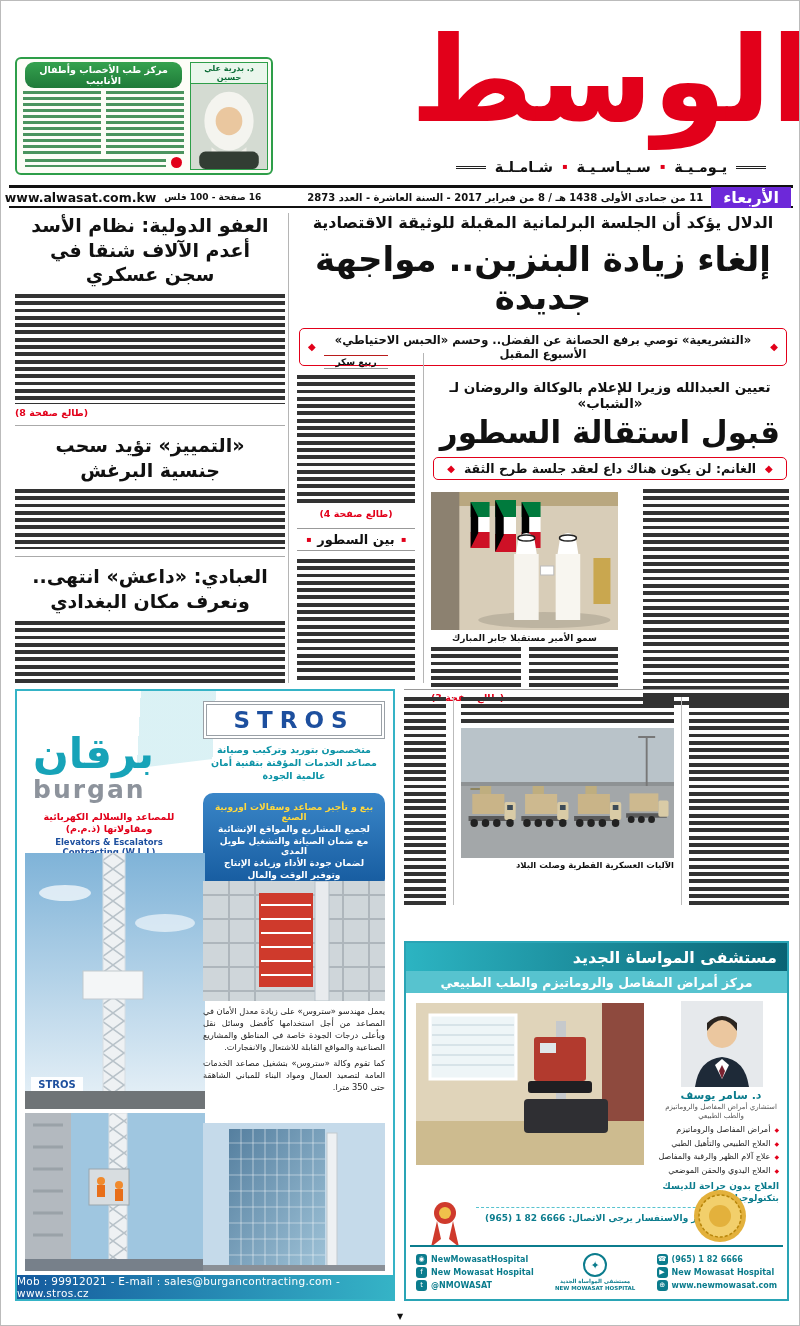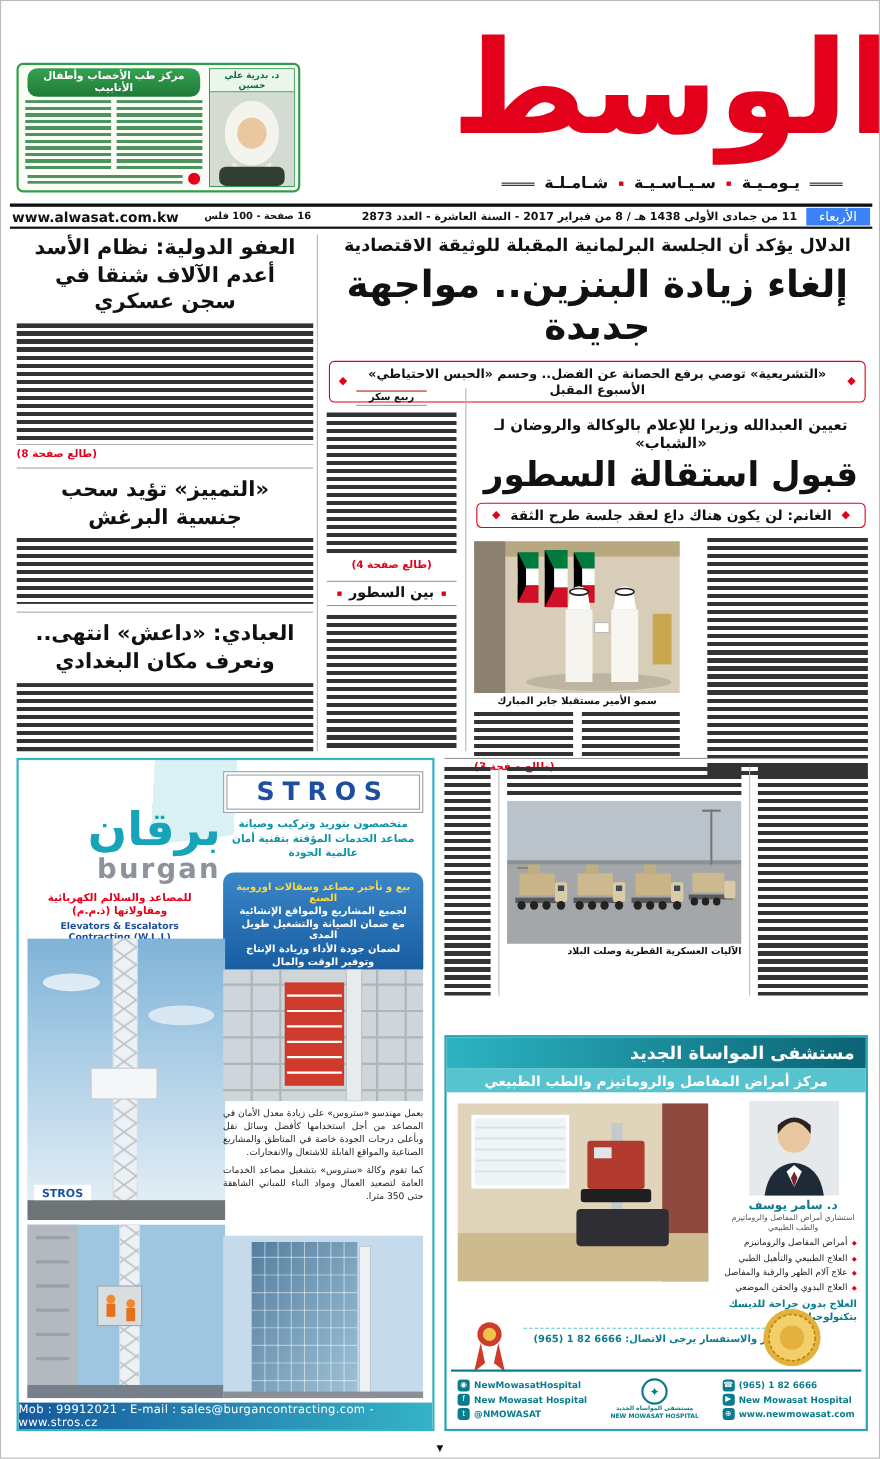--- a/index.html
+++ b/index.html
@@ -24,21 +24,21 @@
         text-align:center;border-radius:9px;padding:2px 3px;margin:0 5px 3px;}
   .mad-cols{flex:1;display:flex;gap:5px;padding:0 3px;}
   .mad-cols .sim{flex:1;}
   .mad-foot{height:15px;display:flex;align-items:center;gap:5px;padding:0 5px;}
   .mad-logo{width:11px;height:11px;border-radius:50%;background:#e2001a;flex:0 0 auto;}
   .mad-foot .sim{flex:1;height:8px;}
   .sim{background-image:repeating-linear-gradient(to bottom,#333 0,#333 3.8px,transparent 3.8px,transparent 7.3px);}
   .sim-green{background-image:repeating-linear-gradient(to bottom,#1f7a38 0,#1f7a38 3px,transparent 3px,transparent 6px);opacity:.8;}
   .datebar{position:absolute;top:184px;left:8px;width:784px;height:23px;border-top:3px solid #111;
         border-bottom:2px solid #111;display:flex;align-items:center;gap:8px;padding:0 2px;box-sizing:border-box;}
-  .daybox{background:#3b82f6;color:#fff;font-weight:normal;font-size:12px;padding:1px 12px;}
+  .daybox{background:#6d28d9;color:#fff;font-weight:bold;font-size:16px;padding:1px 12px;}
   .dateline{font-size:10px;font-weight:bold;white-space:nowrap;}
   .pp{font-size:9px;font-weight:bold;margin-right:38px;white-space:nowrap;}
   .site{margin-right:auto;font-weight:bold;font-size:12.5px;direction:ltr;}
   
   .vline{position:absolute;border-left:1px solid #b5b5b5;width:0;}
   .hr{border-top:1px solid #aaa;margin:7px 0;}
   .jump{color:#e2001a;font-size:9.5px;font-weight:bold;text-align:left;margin-top:3px;}
   .jump.center{text-align:center;}
   .caption{font-size:9px;font-weight:bold;text-align:center;margin:3px 0 4px;}
   .caption.right{text-align:right;font-size:8.5px;margin-top:2px;}
@@ -79,21 +79,21 @@
   .burgan{position:absolute;top:688px;left:14px;width:380px;height:612px;border:2px solid #35b3c6;
         box-sizing:border-box;background:#fff;overflow:hidden;}
   .swoosh{position:absolute;top:-18px;left:-70px;width:460px;height:90px;
         background:linear-gradient(100deg,transparent 42%,rgba(53,179,198,.18) 42%,rgba(53,179,198,.18) 58%,transparent 58%);
         transform:rotate(-7deg);}
   .stros-box{position:absolute;top:10px;right:8px;width:182px;height:38px;border:4px double #9aa0a6;
         display:flex;align-items:center;justify-content:center;color:#1d4f9e;font-weight:900;font-size:23px;
         letter-spacing:7px;direction:ltr;background:#fff;box-sizing:border-box;}
   .stros-tag{position:absolute;top:53px;right:8px;width:182px;color:#0c93a6;font-size:9.5px;font-weight:bold;
         text-align:center;line-height:1.35;}
-  .blogo{position:absolute;top:42px;left:32px;width:152px;text-align:right;}
+  .blogo{position:absolute;top:42px;left:16px;width:152px;text-align:left;}
   .blogo-ar{color:#17a3b8;font-size:42px;font-weight:900;line-height:1;}
   .blogo-en{color:#8d939c;font-size:25px;font-weight:bold;letter-spacing:2px;direction:ltr;}
   .bred{position:absolute;top:120px;left:10px;width:164px;color:#e2001a;font-size:9.5px;font-weight:bold;
         text-align:center;line-height:1.3;}
   .ben{position:absolute;top:146px;left:10px;width:164px;color:#1d4f9e;font-size:8.5px;font-weight:bold;
         text-align:center;direction:ltr;}
   .bbluebox{position:absolute;top:102px;right:8px;width:182px;height:96px;background:linear-gradient(#3a86c8,#155a9e);
         border-radius:10px;color:#fff;font-size:9px;font-weight:bold;text-align:center;display:flex;
         flex-direction:column;justify-content:center;gap:2px;padding:4px;box-sizing:border-box;}
   .bl.y{color:#ffd83d;}

